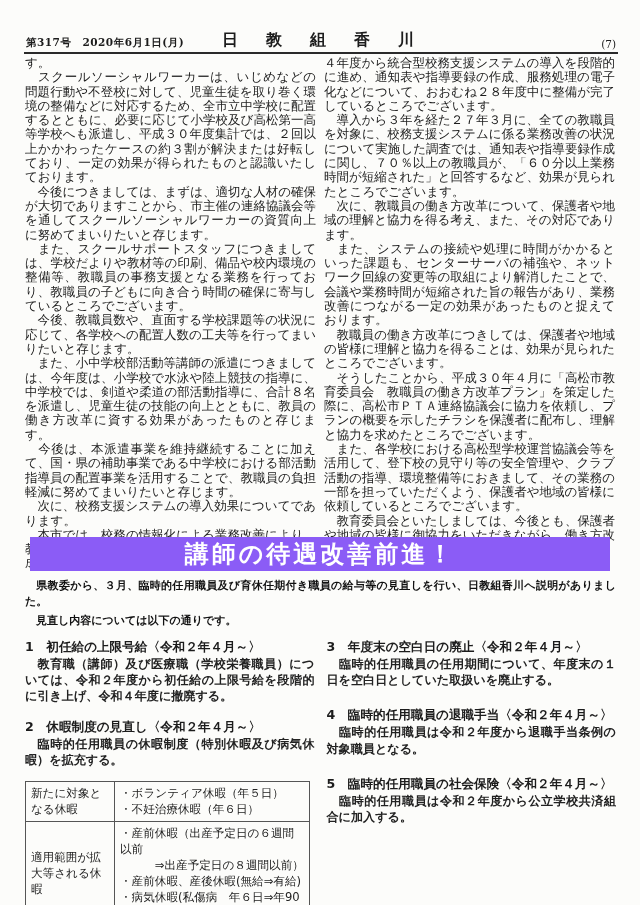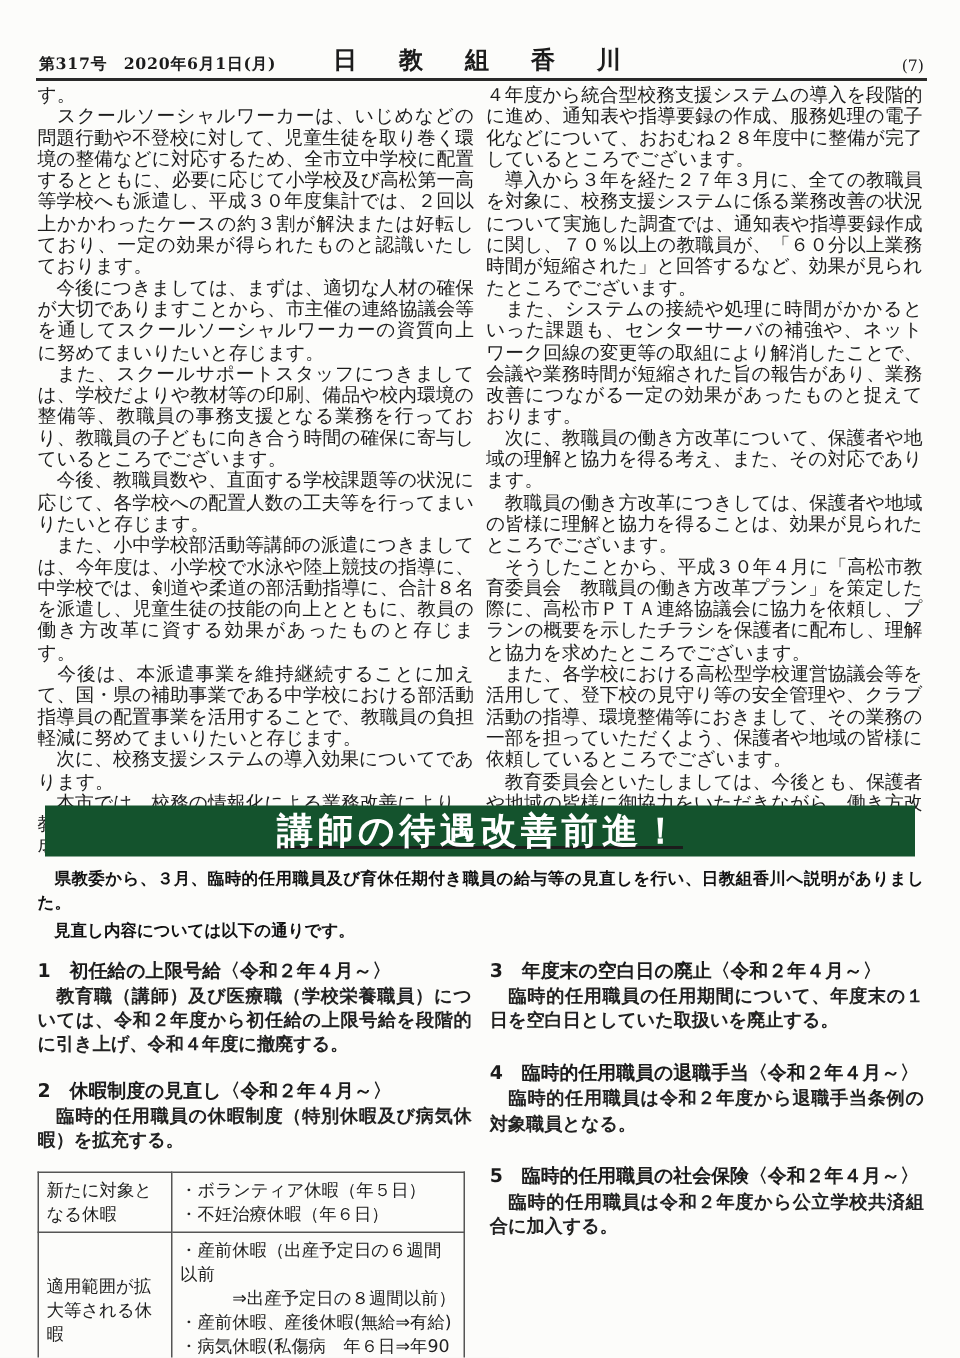--- a/index.html
+++ b/index.html
@@ -102,30 +102,30 @@
         <p>　また、スクールサポートスタッフにつきましては、学校だよりや教材等の印刷、備品や校内環境の整備等、教職員の事務支援となる業務を行っており、教職員の子どもに向き合う時間の確保に寄与しているところでございます。</p>
         <p>　今後、教職員数や、直面する学校課題等の状況に応じて、各学校への配置人数の工夫等を行ってまいりたいと存じます。</p>
         <p>　また、小中学校部活動等講師の派遣につきましては、今年度は、小学校で水泳や陸上競技の指導に、中学校では、剣道や柔道の部活動指導に、合計８名を派遣し、児童生徒の技能の向上とともに、教員の働き方改革に資する効果があったものと存じます。</p>
         <p>　今後は、本派遣事業を維持継続することに加えて、国・県の補助事業である中学校における部活動指導員の配置事業を活用することで、教職員の負担軽減に努めてまいりたいと存じます。</p>
         <p>　次に、校務支援システムの導入効果についてであります。</p>
         <p>　本市では、校務の情報化による業務改善により、教員が子どもと向き合う時間を確保するために、平成２</p>
       </div>
     <div class="col">
         <p>４年度から統合型校務支援システムの導入を段階的に進め、通知表や指導要録の作成、服務処理の電子化などについて、おおむね２８年度中に整備が完了しているところでございます。</p>
         <p>　導入から３年を経た２７年３月に、全ての教職員を対象に、校務支援システムに係る業務改善の状況について実施した調査では、通知表や指導要録作成に関し、７０％以上の教職員が、「６０分以上業務時間が短縮された」と回答するなど、効果が見られたところでございます。</p>
+        <p>　次に、教職員の働き方改革について、保護者や地域の理解と協力を得る考え、また、その対応であります。</p>
         <p>　また、システムの接続や処理に時間がかかるといった課題も、センターサーバの補強や、ネットワーク回線の変更等の取組により解消したことで、会議や業務時間が短縮された旨の報告があり、業務改善につながる一定の効果があったものと捉えております。</p>
-        <p>　次に、教職員の働き方改革について、保護者や地域の理解と協力を得る考え、また、その対応であります。</p>
         <p>　教職員の働き方改革につきしては、保護者や地域の皆様に理解と協力を得ることは、効果が見られたところでございます。</p>
         <p>　そうしたことから、平成３０年４月に「高松市教育委員会　教職員の働き方改革プラン」を策定した際に、高松市ＰＴＡ連絡協議会に協力を依頼し、プランの概要を示したチラシを保護者に配布し、理解と協力を求めたところでございます。</p>
         <p>　また、各学校における高松型学校運営協議会等を活用して、登下校の見守り等の安全管理や、クラブ活動の指導、環境整備等におきまして、その業務の一部を担っていただくよう、保護者や地域の皆様に依頼しているところでございます。</p>
         <p>　教育委員会といたしましては、今後とも、保護者や地域の皆様に御協力をいただきながら、働き方改革を推進してまいりたいと存じます。</p>
       </div>
   </div>
 
-  <div class="banner" style="background-color: #14532d; text-decoration: underline;">
+  <div class="banner" style="background-color: #8b5cf6;">
     <span class="banner-title">講師の待遇改善前進！</span>
   </div>
 
   <div class="notice-intro">
       <p>　県教委から、３月、臨時的任用職員及び育休任期付き職員の給与等の見直しを行い、日教組香川へ説明がありました。</p>
       <p>　見直し内容については以下の通りです。</p>
     </div>
 
   <div class="notice-cols">
 

